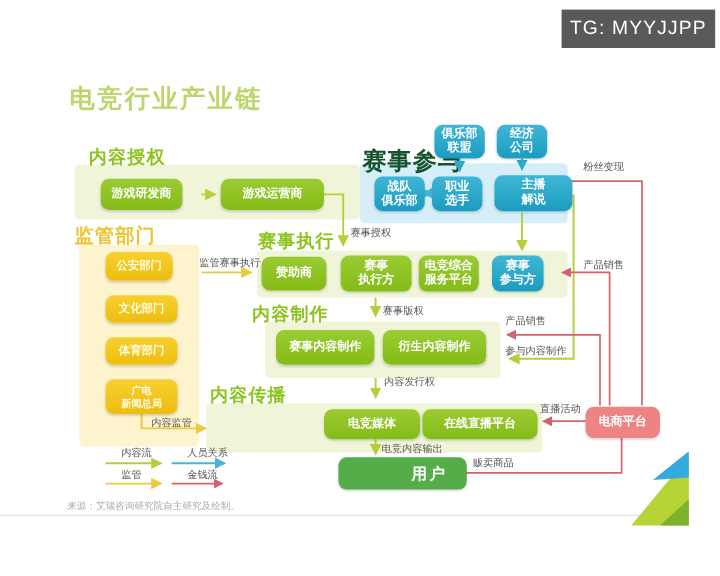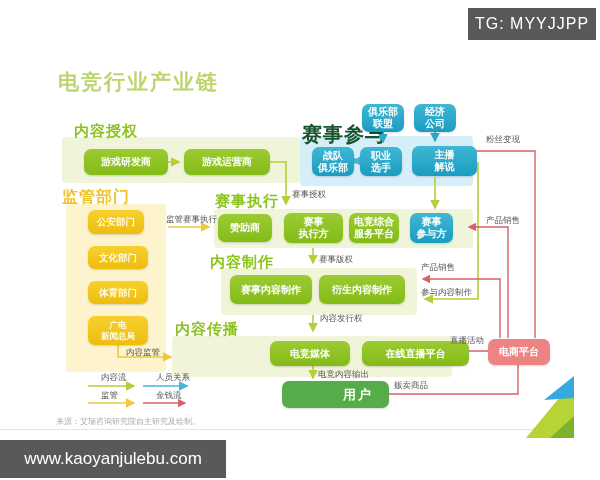--- a/index.html
+++ b/index.html
@@ -112,21 +112,21 @@
       <path d="M518,364 V394 H350" marker-end="url(#ar)"></path>
       <path d="M143,403 H185" marker-end="url(#ar)"></path>
     </g>
   </svg>
 
   <div class="abs box b-teal" style="left:362px;top:104px;width:42px;height:28px">俱乐部
 联盟</div>
   <div class="abs box b-teal" style="left:414px;top:104px;width:42px;height:28px">经济
 公司</div>
 
-  <div class="abs box b-green" style="left:84px;top:149px;width:84px;height:26px">游戏研发商</div>
+  <div class="abs box b-green" style="left:84px;top:149px;width:68px;height:26px">游戏研发商</div>
   <div class="abs box b-green" style="left:184px;top:149px;width:86px;height:26px">游戏运营商</div>
 
   <div class="abs box b-yellow" style="left:88px;top:210px;width:56px;height:24px">公安部门</div>
   <div class="abs box b-yellow" style="left:88px;top:246px;width:60px;height:23px">文化部门</div>
   <div class="abs box b-yellow" style="left:88px;top:281px;width:60px;height:23px">体育部门</div>
   <div class="abs box b-yellow" style="left:88px;top:316px;width:60px;height:29px;font-size:8.5px">广电
 新闻总局</div>
 
   <div class="abs box b-teal" style="left:312px;top:147px;width:42px;height:29px">战队
 俱乐部</div>
@@ -140,21 +140,21 @@
 执行方</div>
   <div class="abs box b-green" style="left:349px;top:213px;width:50px;height:30px">电竞综合
 服务平台</div>
   <div class="abs box b-teal" style="left:410px;top:213px;width:43px;height:30px">赛事
 参与方</div>
 
   <div class="abs box b-green" style="left:230px;top:275px;width:82px;height:29px">赛事内容制作</div>
   <div class="abs box b-green" style="left:319px;top:275px;width:86px;height:29px">衍生内容制作</div>
 
   <div class="abs box b-green" style="left:270px;top:341px;width:80px;height:25px">电竞媒体</div>
-  <div class="abs box b-green" style="left:362px;top:341px;width:107px;height:25px">在线直播平台</div>
+  <div class="abs box b-green" style="left:352px;top:341px;width:96px;height:25px">在线直播平台</div>
 
   <div class="abs box b-pink" style="left:488px;top:339px;width:62px;height:26px">电商平台</div>
   <div class="abs box b-user" style="left:282px;top:381px;width:62px;height:27px">用户</div>
 
   <div class="abs edge" style="left:292px;top:189px">赛事授权</div>
   <div class="abs edge" style="left:166px;top:214px">监管赛事执行</div>
   <div class="abs edge" style="left:126px;top:347px">内容监管</div>
   <div class="abs edge" style="left:319px;top:254px">赛事版权</div>
   <div class="abs edge" style="left:320px;top:313px">内容发行权</div>
   <div class="abs edge" style="left:318px;top:369px">电竞内容输出</div>
@@ -172,15 +172,14 @@
 
   <div class="abs src" style="left:56px;top:416px">来源：艾瑞咨询研究院自主研究及绘制。</div>
   <div class="abs divider" style="left:0;top:429px;width:545px;height:1px"></div>
 
   <svg class="abs" style="left:516px;top:376px" width="64" height="66" viewBox="0 0 64 66">
     <polygon points="10,62 58,4 58,62" fill="#b7d437"></polygon>
     <polygon points="28,24 58,0 58,22" fill="#35aade"></polygon>
     <polygon points="34,62 58,40 58,62" fill="#7db32c"></polygon>
   </svg>
 
-  <div class="abs footerbar" style="left:0;top:440px;width:226px;height:38px">www.kaoyanjulebu.com</div>
 
 </div>
 
 </body></html>

